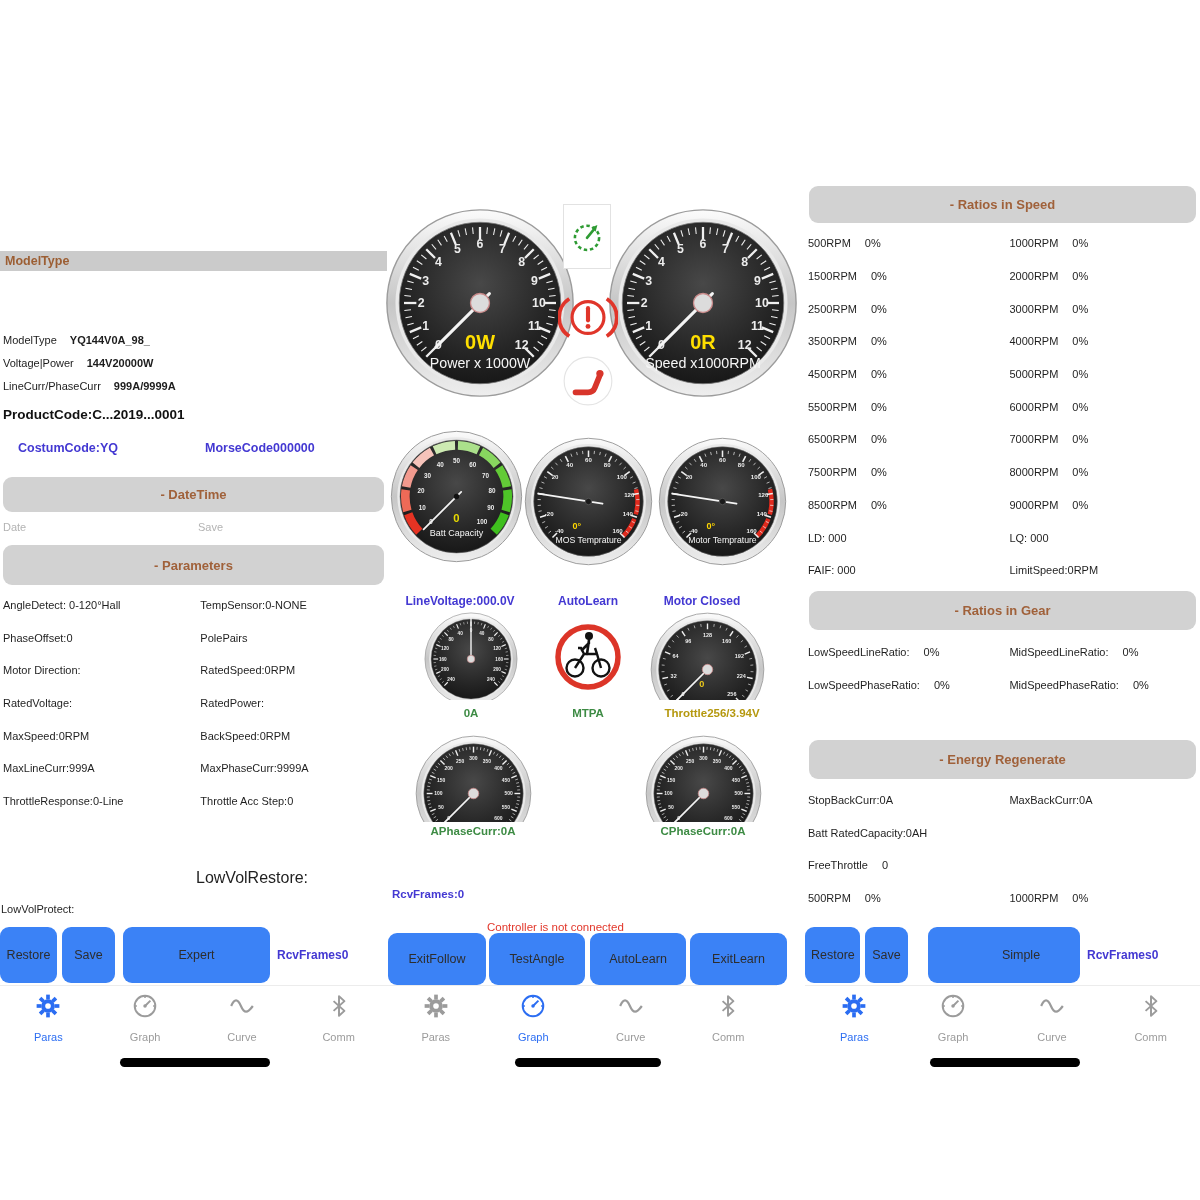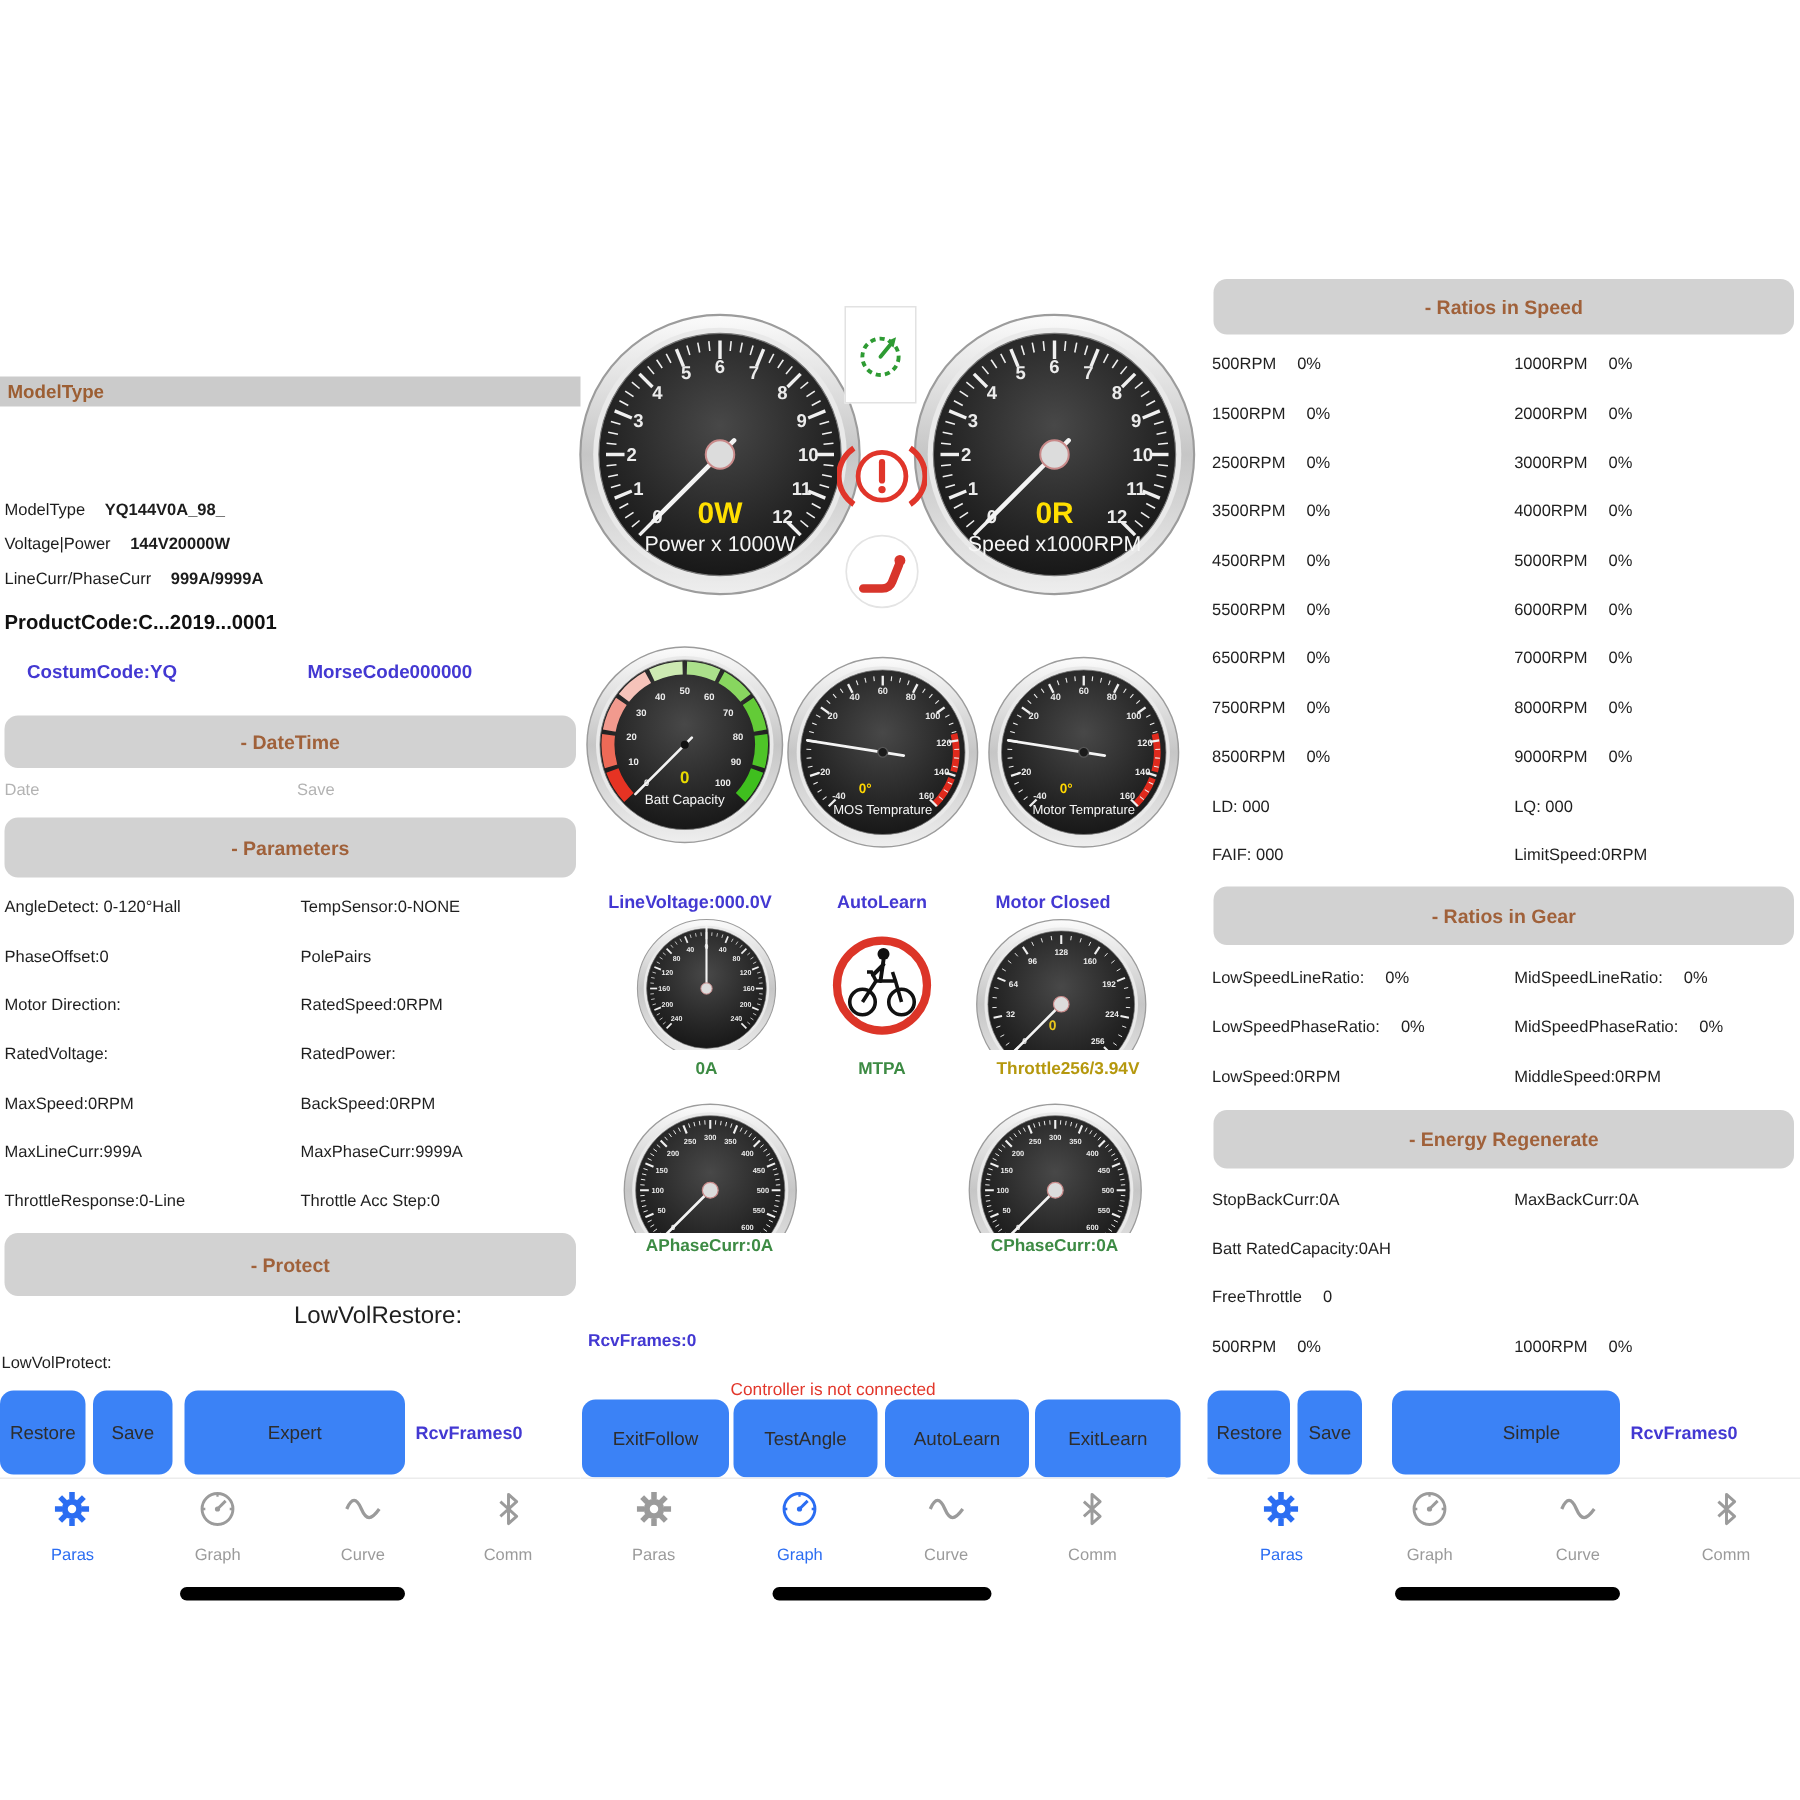--- a/index.html
+++ b/index.html
@@ -123,21 +123,20 @@
         <div class="prow">
           <span class="c1">
             <span class="plbl">ThrottleResponse:0-Line</span>
           </span>
           <span class="c2">
             <span class="plbl">Throttle Acc Step:0</span>
           </span>
         </div>
       </div>
 
-    <button class="hdrbtn" style="left:3px;top:822px;width:381px;height:42px;">- Protect</button>
 
     <div class="a" style="left:1px;top:903px;font-size:11px;color:#1f1f1f;">LowVolProtect:</div>
     <div class="a" style="left:196px;top:869px;font-size:16px;color:#1f1f1f;">LowVolRestore:</div>
 
     <button class="btn" style="left:0;top:927px;width:57px;height:56px;">Restore</button>
     <button class="btn" style="left:62px;top:927px;width:53px;height:56px;">Save</button>
     <button class="btn" style="left:123px;top:927px;width:147px;height:56px;">Expert</button>
     <div class="a link" style="left:277px;top:948px;font-size:12px;">RcvFrames0</div>
 
     <div class="tabbar" style="left:0;width:387px;">
@@ -1124,28 +1123,20 @@
         <div class="prow">
           <span class="c1">
             <span class="plbl">LowSpeedPhaseRatio:</span>
             <span class="pval">0%</span>
           </span>
           <span class="c2">
             <span class="plbl">MidSpeedPhaseRatio:</span>
             <span class="pval">0%</span>
           </span>
         </div>
-        <div class="prow">
-          <span class="c1">
-            <span class="plbl">LowSpeed:0RPM</span>
-          </span>
-          <span class="c2">
-            <span class="plbl">MiddleSpeed:0RPM</span>
-          </span>
-        </div>
       </div>
 
     <button class="hdrbtn" style="left:4px;top:740px;width:387px;height:39px;">- Energy Regenerate</button>
 
     <div class="rows er" style="top:784px;">
         <div class="prow">
           <span class="c1">
             <span class="plbl">StopBackCurr:0A</span>
           </span>
           <span class="c2">

